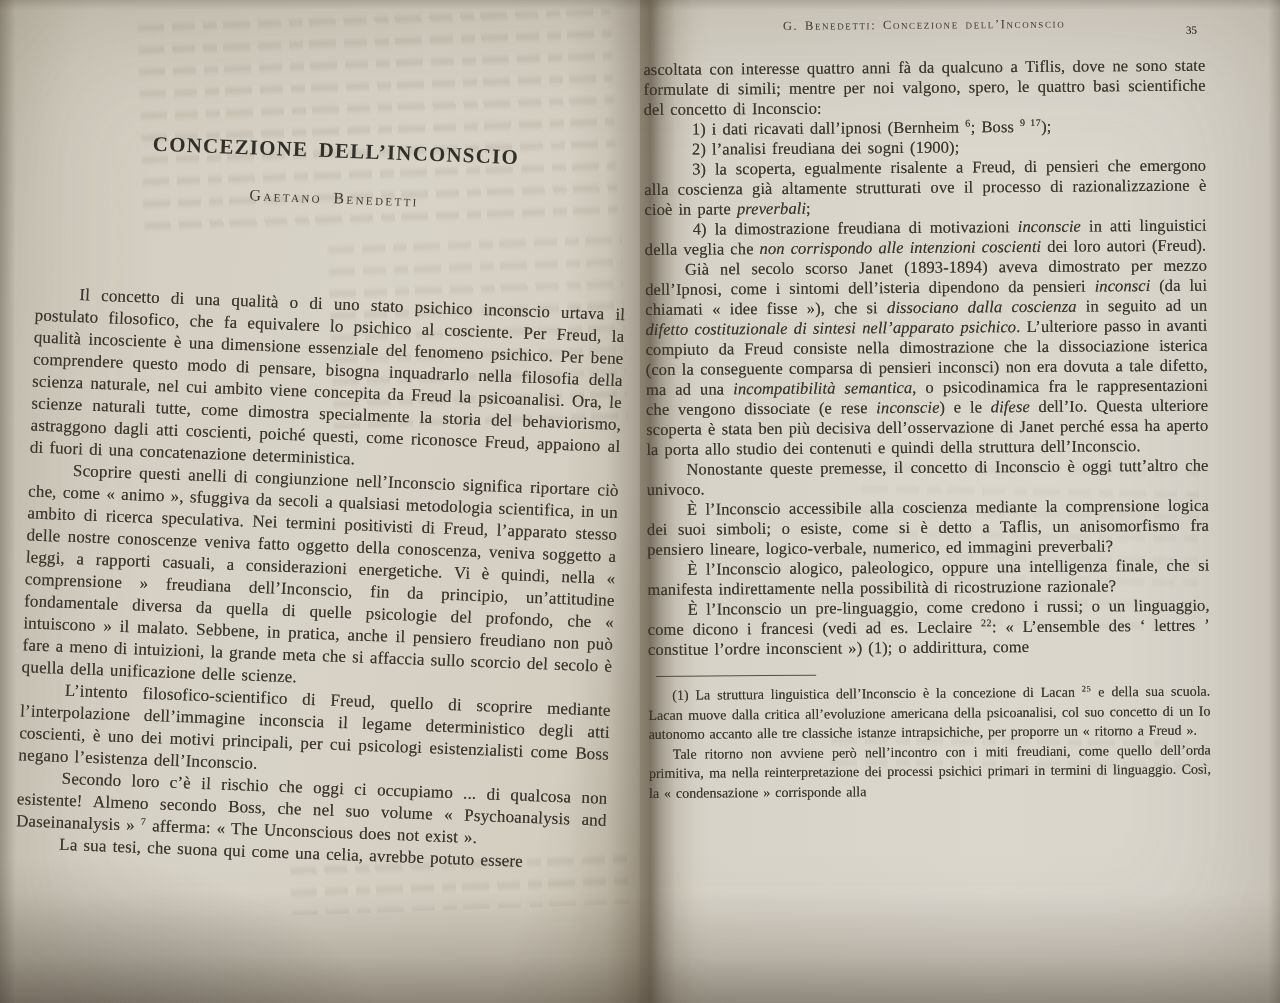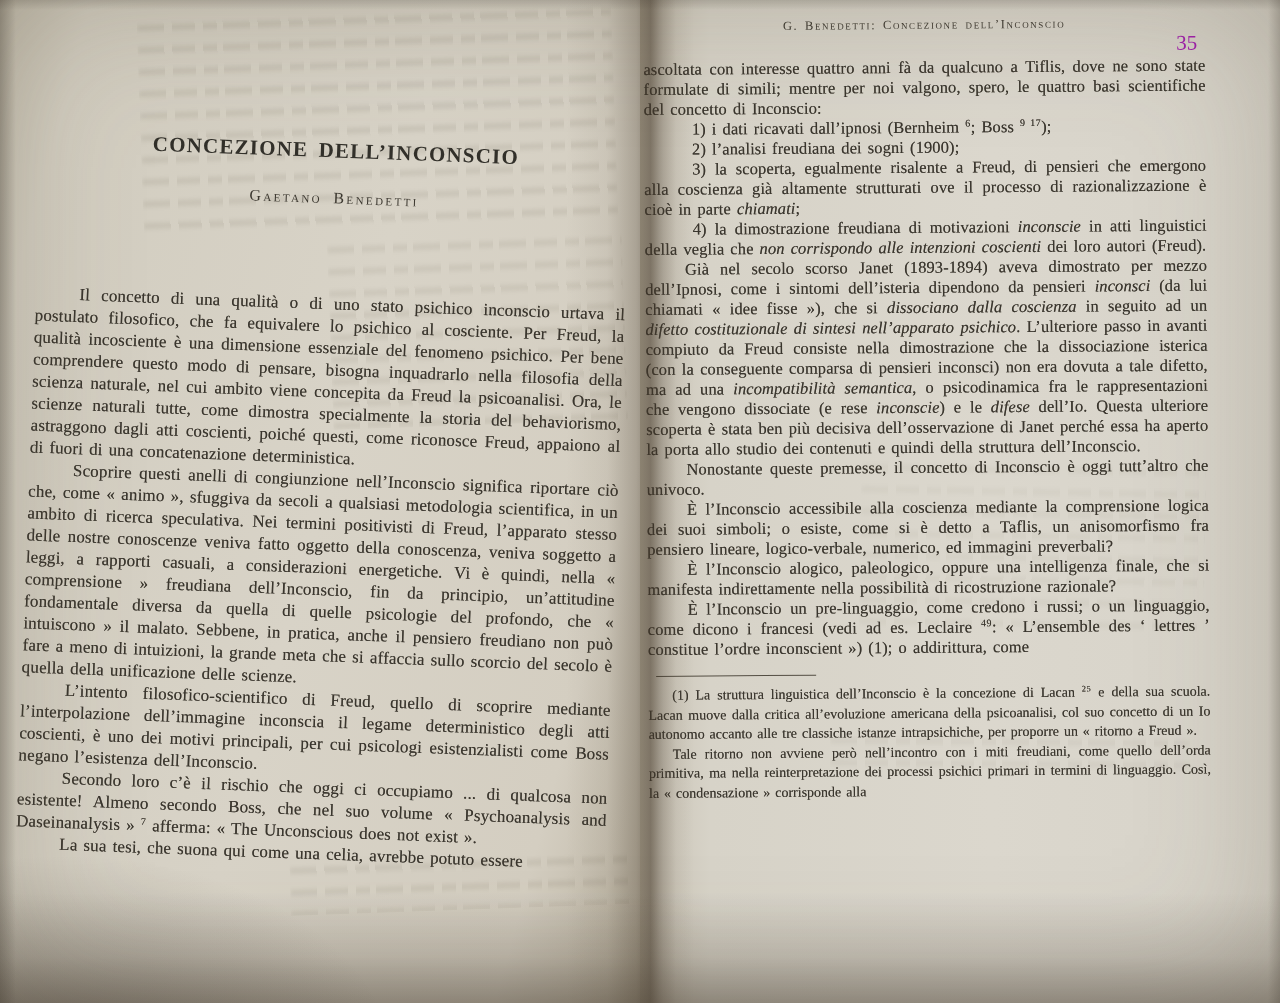--- a/index.html
+++ b/index.html
@@ -81,21 +81,21 @@
   
   .rightwrap{
     position:absolute;left:643px;top:20px;width:562px;z-index:3;
     transform:rotate(-.45deg);transform-origin:0 0;
   }
   .running-row{position:relative;height:18px;}
   .running-head{
     display:block;text-align:center;
     font-variant:small-caps;font-size:12.5px;letter-spacing:1.6px;word-spacing:2px;color:#3d3931;
   }
-  .pageno{position:absolute;right:8px;top:15px;font-size:21px;color:#a21caf;}
+  .pageno{position:absolute;right:8px;top:8px;font-size:11px;color:#000000;}
   .right-body{margin-top:22px;}
   .right-body p{
     margin:0;font-size:16.5px;line-height:20px;text-align:justify;
     word-spacing:1.8px;letter-spacing:.1px;
     text-shadow:0 0 .5px rgba(58,52,44,.7);
   }
   .right-body p.indent{text-indent:40px;}
   .right-body p.item{text-indent:48px;}
   .it{font-style:italic;}
   sup{font-size:10px;line-height:0;vertical-align:6px;letter-spacing:.5px;}
@@ -141,27 +141,27 @@
 
   <div class="rightwrap">
     <div class="running-row">
       <span class="running-head">G. Benedetti: Concezione dell’Inconscio</span>
       <span class="pageno">35</span>
     </div>
     <div class="right-body">
       <p><span>ascoltata con interesse quattro anni fà da qualcuno a Tiflis, dove ne sono state formulate di simili; mentre per noi valgono, spero, le quattro basi scientifiche del concetto di Inconscio:</span></p>
       <p class="item"><span>1) i dati ricavati dall’ipnosi (Bernheim </span><sup>6</sup><span>; Boss </span><sup>9 17</sup><span>);</span></p>
       <p class="item"><span>2) l’analisi freudiana dei sogni (1900);</span></p>
-      <p class="item"><span>3) la scoperta, egualmente risalente a Freud, di pensieri che emergono alla coscienza già altamente strutturati ove il processo di razionalizzazione è cioè in parte </span><span class="it">chiamati</span><span>;</span></p>
+      <p class="item"><span>3) la scoperta, egualmente risalente a Freud, di pensieri che emergono alla coscienza già altamente strutturati ove il processo di razionalizzazione è cioè in parte </span><span class="it">preverbali</span><span>;</span></p>
       <p class="item"><span>4) la dimostrazione freudiana di motivazioni </span><span class="it">inconscie</span><span> in atti linguistici della veglia che </span><span class="it">non corrispondo alle intenzioni coscienti</span><span> dei loro autori (Freud).</span></p>
       <p class="indent"><span>Già nel secolo scorso Janet (1893-1894) aveva dimostrato per mezzo dell’Ipnosi, come i sintomi dell’isteria dipendono da pensieri </span><span class="it">inconsci</span><span> (da lui chiamati « idee fisse »), che si </span><span class="it">dissociano dalla coscienza</span><span> in seguito ad un </span><span class="it">difetto costituzionale di sintesi nell’apparato psichico</span><span>. L’ulteriore passo in avanti compiuto da Freud consiste nella dimostrazione che la dissociazione isterica (con la conseguente comparsa di pensieri inconsci) non era dovuta a tale difetto, ma ad una </span><span class="it">incompatibilità semantica</span><span>, o psicodinamica fra le rappresentazioni che vengono dissociate (e rese </span><span class="it">inconscie</span><span>) e le </span><span class="it">difese</span><span> dell’Io. Questa ulteriore scoperta è stata ben più decisiva dell’osservazione di Janet perché essa ha aperto la porta allo studio dei contenuti e quindi della struttura dell’Inconscio.</span></p>
       <p class="indent"><span>Nonostante queste premesse, il concetto di Inconscio è oggi tutt’altro che univoco.</span></p>
       <p class="indent"><span>È l’Inconscio accessibile alla coscienza mediante la comprensione logica dei suoi simboli; o esiste, come si è detto a Taflis, un anisomorfismo fra pensiero lineare, logico-verbale, numerico, ed immagini preverbali?</span></p>
       <p class="indent"><span>È l’Inconscio alogico, paleologico, oppure una intelligenza finale, che si manifesta indirettamente nella possibilità di ricostruzione razionale?</span></p>
-      <p class="indent"><span>È l’Inconscio un pre-linguaggio, come credono i russi; o un linguaggio, come dicono i francesi (vedi ad es. Leclaire </span><sup>49</sup><span>: « L’ensemble des ‘ lettres ’ constitue l’ordre inconscient ») (1); o addirittura, come</span></p>
+      <p class="indent"><span>È l’Inconscio un pre-linguaggio, come credono i russi; o un linguaggio, come dicono i francesi (vedi ad es. Leclaire </span><sup>22</sup><span>: « L’ensemble des ‘ lettres ’ constitue l’ordre inconscient ») (1); o addirittura, come</span></p>
     </div>
     <div class="footnote-rule"></div>
     <div class="footnotes">
       <p><span>(1) La struttura linguistica dell’Inconscio è la concezione di Lacan </span><sup>25</sup><span> e della sua scuola. Lacan muove dalla critica all’evoluzione americana della psicoanalisi, col suo concetto di un Io autonomo accanto alle tre classiche istanze intrapsichiche, per proporre un « ritorno a Freud ».</span></p>
       <p><span>Tale ritorno non avviene però nell’incontro con i miti freudiani, come quello dell’orda primitiva, ma nella reinterpretazione dei processi psichici primari in termini di linguaggio. Così, la « condensazione » corrisponde alla</span></p>
     </div>
   </div>
 
   <div class="gutter-shadow"></div>
   <div class="bottom-shadow"></div>

